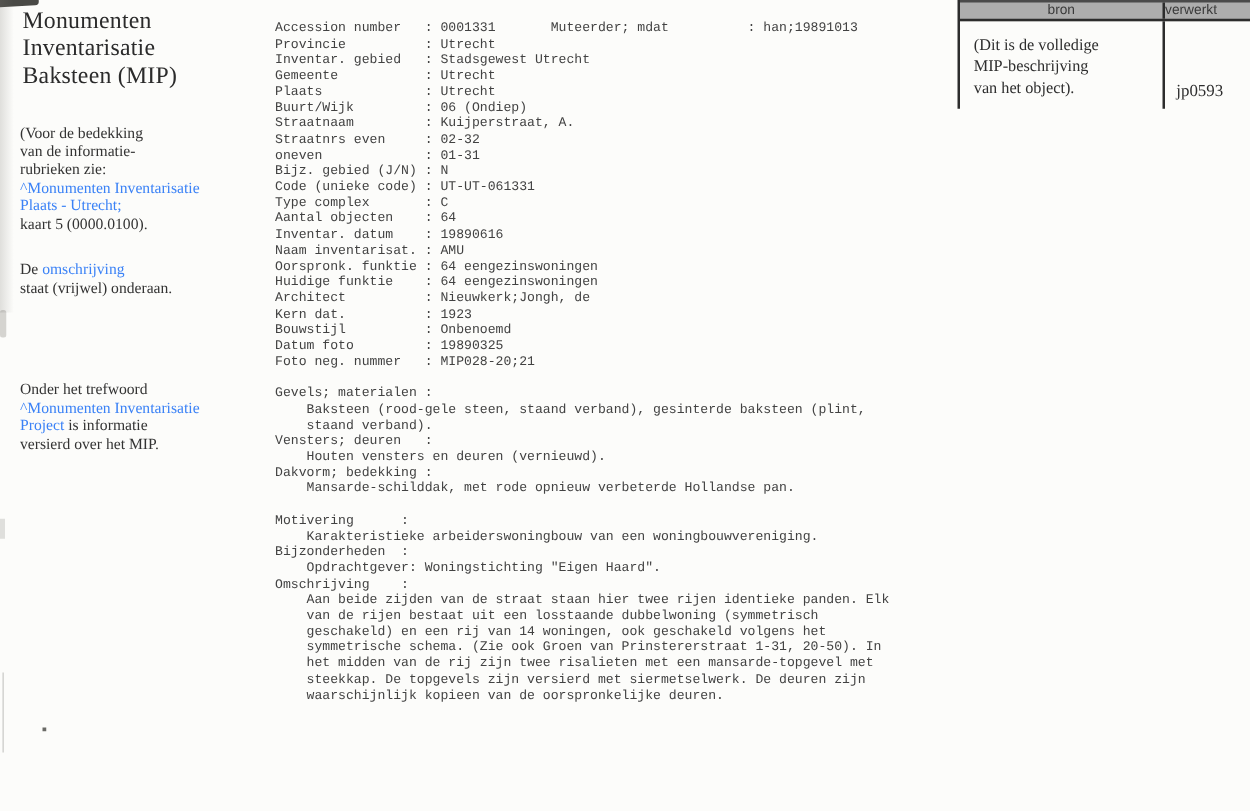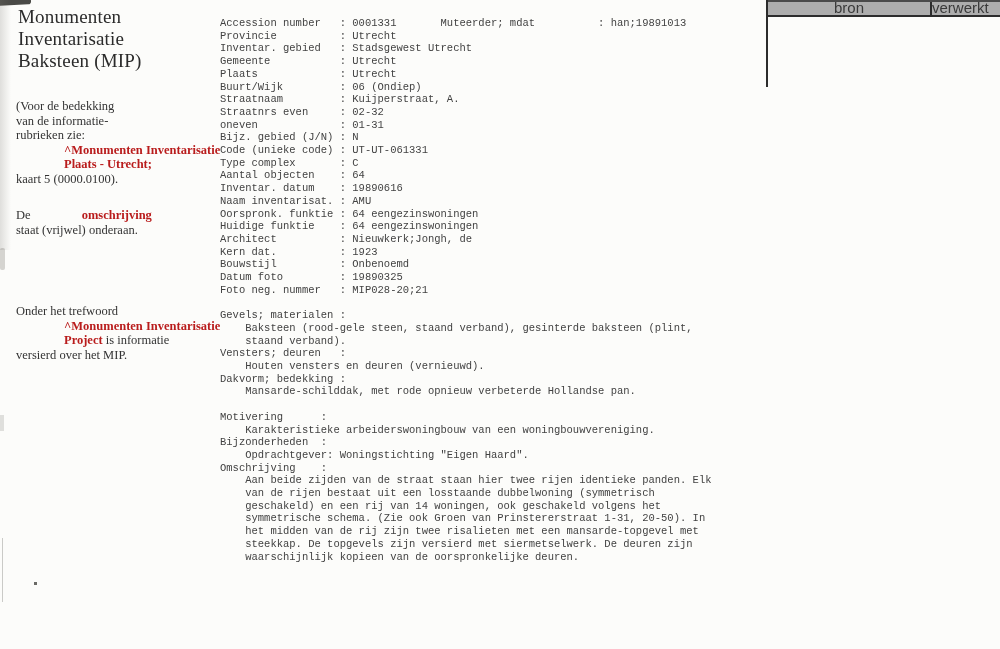--- a/index.html
+++ b/index.html
@@ -15,21 +15,21 @@
   .doc-title {
     position: absolute; left: 18px; top: 6px;
     font-size: 19px; line-height: 22px; letter-spacing: 0.2px;
     color: #2b2b2b;
   }
   .note {
     position: absolute; left: 16px;
     font-size: 12.5px; line-height: 14.5px;
     color: #333;
   }
-  .note .b { font-weight: bold; color: #b91c1c; margin-left: 48px; }
+  .note .b { font-weight: normal; color: #3b82f6; }
   #note1 { top: 99px; }
   #note2 { top: 208px; }
   #note3 { top: 304px; }
   
   #record {
     position: absolute; left: 208px; top: 5px;
     margin: 12px;
     font-family: "Liberation Mono", "DejaVu Sans Mono", monospace;
     font-size: 10.5px; line-height: 12.7px;
     color: #424242;
@@ -40,21 +40,21 @@
     position: absolute; left: 766px; top: 0; width: 234px; height: 87px;
     border-left: 2px solid #2c2c2c;
     box-sizing: border-box;
   }
   .stamp-header {
     display: flex; height: 13px;
     background: #adadad;
     border-top: 2px solid #4a4a4a;
     border-bottom: 2px solid #2c2c2c;
     font-family: "Liberation Sans", "DejaVu Sans", sans-serif;
-    font-size: 15px; line-height: 12px; color: #3a3a3a;
+    font-size: 11px; line-height: 12px; color: #3a3a3a;
   }
   .stamp-body { display: flex; height: 70px; }
   .stamp .c1 { width: 164px; border-right: 2px solid #2c2c2c; box-sizing: border-box; text-align: center; }
   .stamp .c2 { flex: 1; text-align: left; }
   .stamp-body .c1 {
     text-align: left; padding: 10px 0 0 11px;
     font-size: 13px; line-height: 17px; color: #2e2e2e;
   }
   .stamp-body .c2 { position: relative; }
   .stamp-code {
@@ -149,13 +149,23 @@
     symmetrische schema. (Zie ook Groen van Prinstererstraat 1-31, 20-50). In
     het midden van de rij zijn twee risalieten met een mansarde-topgevel met
     steekkap. De topgevels zijn versierd met siermetselwerk. De deuren zijn
     waarschijnlijk kopieen van de oorspronkelijke deuren.</pre>
 
 <div class="stamp">
   <div class="stamp-header">
     <div class="c1">bron</div>
     <div class="c2">verwerkt</div>
   </div>
+  <div class="stamp-body">
+    <div class="c1">
+      <div>(Dit is de volledige</div>
+      <div>MIP-beschrijving</div>
+      <div>van het object).</div>
+    </div>
+    <div class="c2">
+      <span class="stamp-code">jp0593</span>
+    </div>
+  </div>
 </div>
 
 </body></html>

